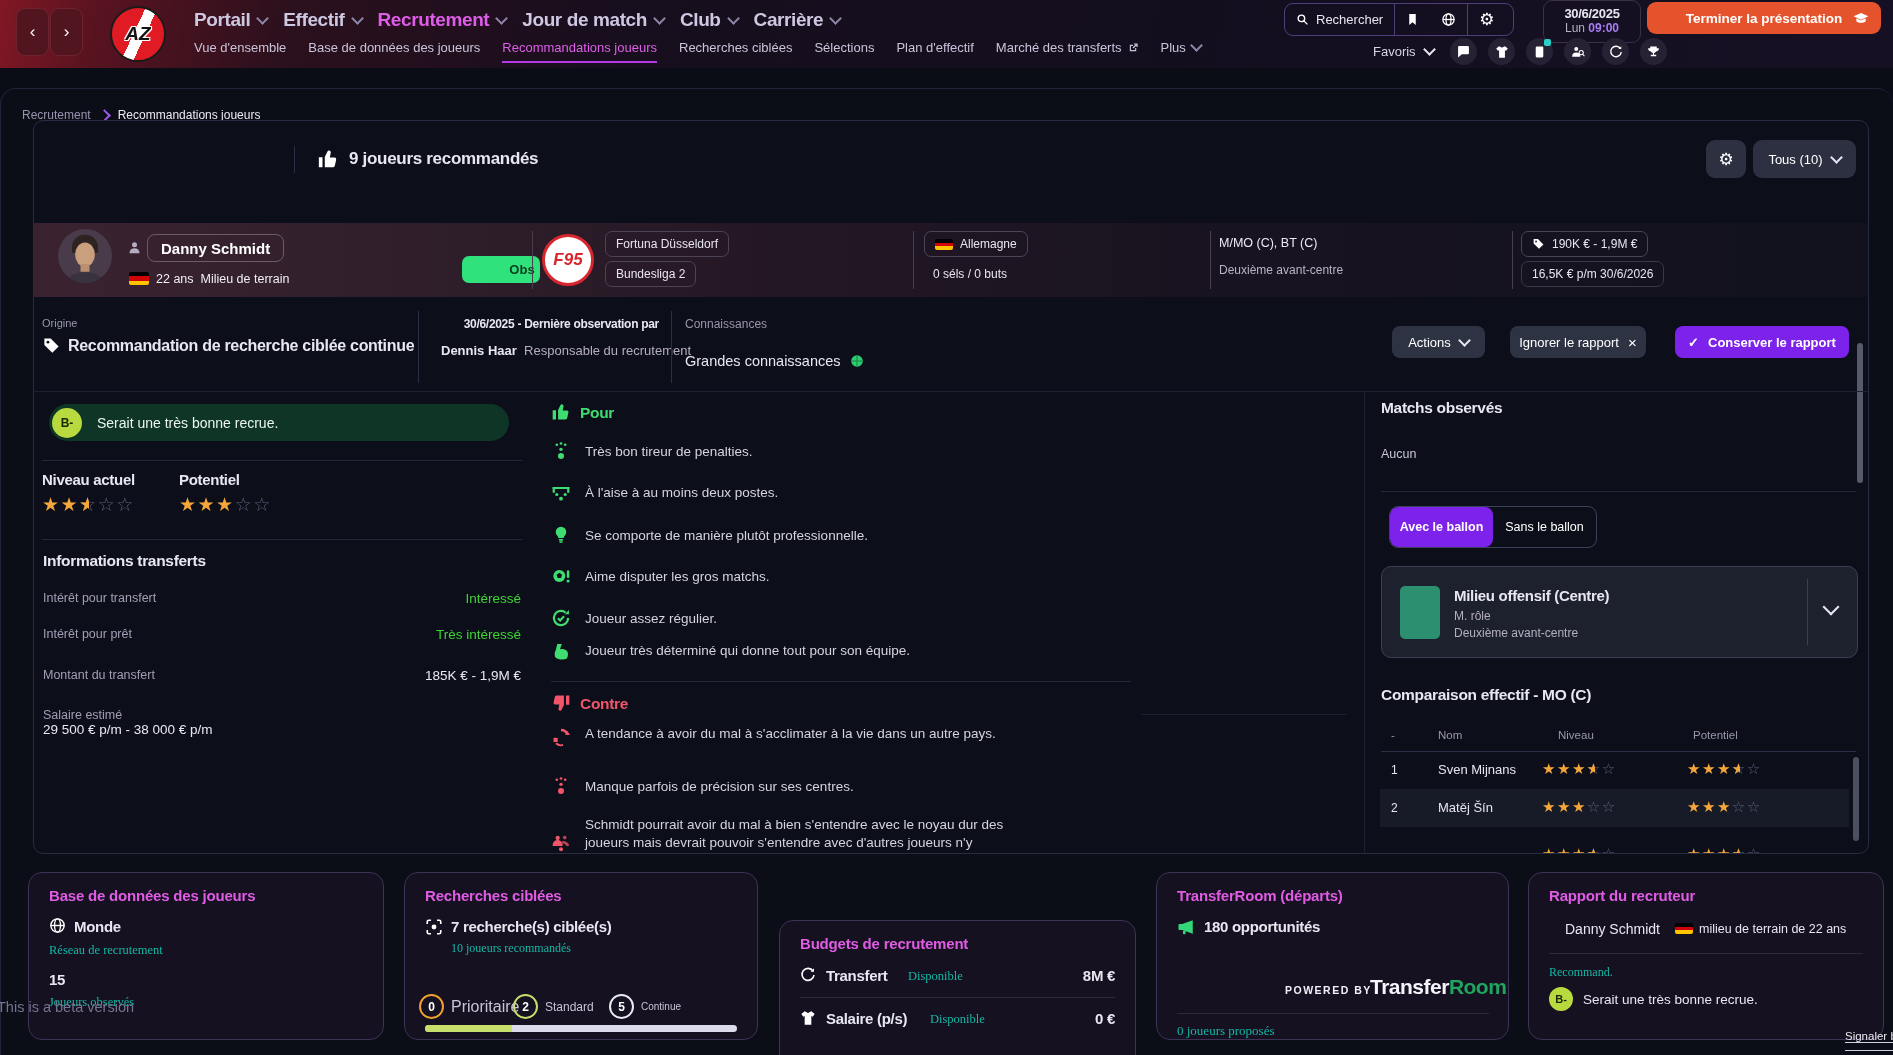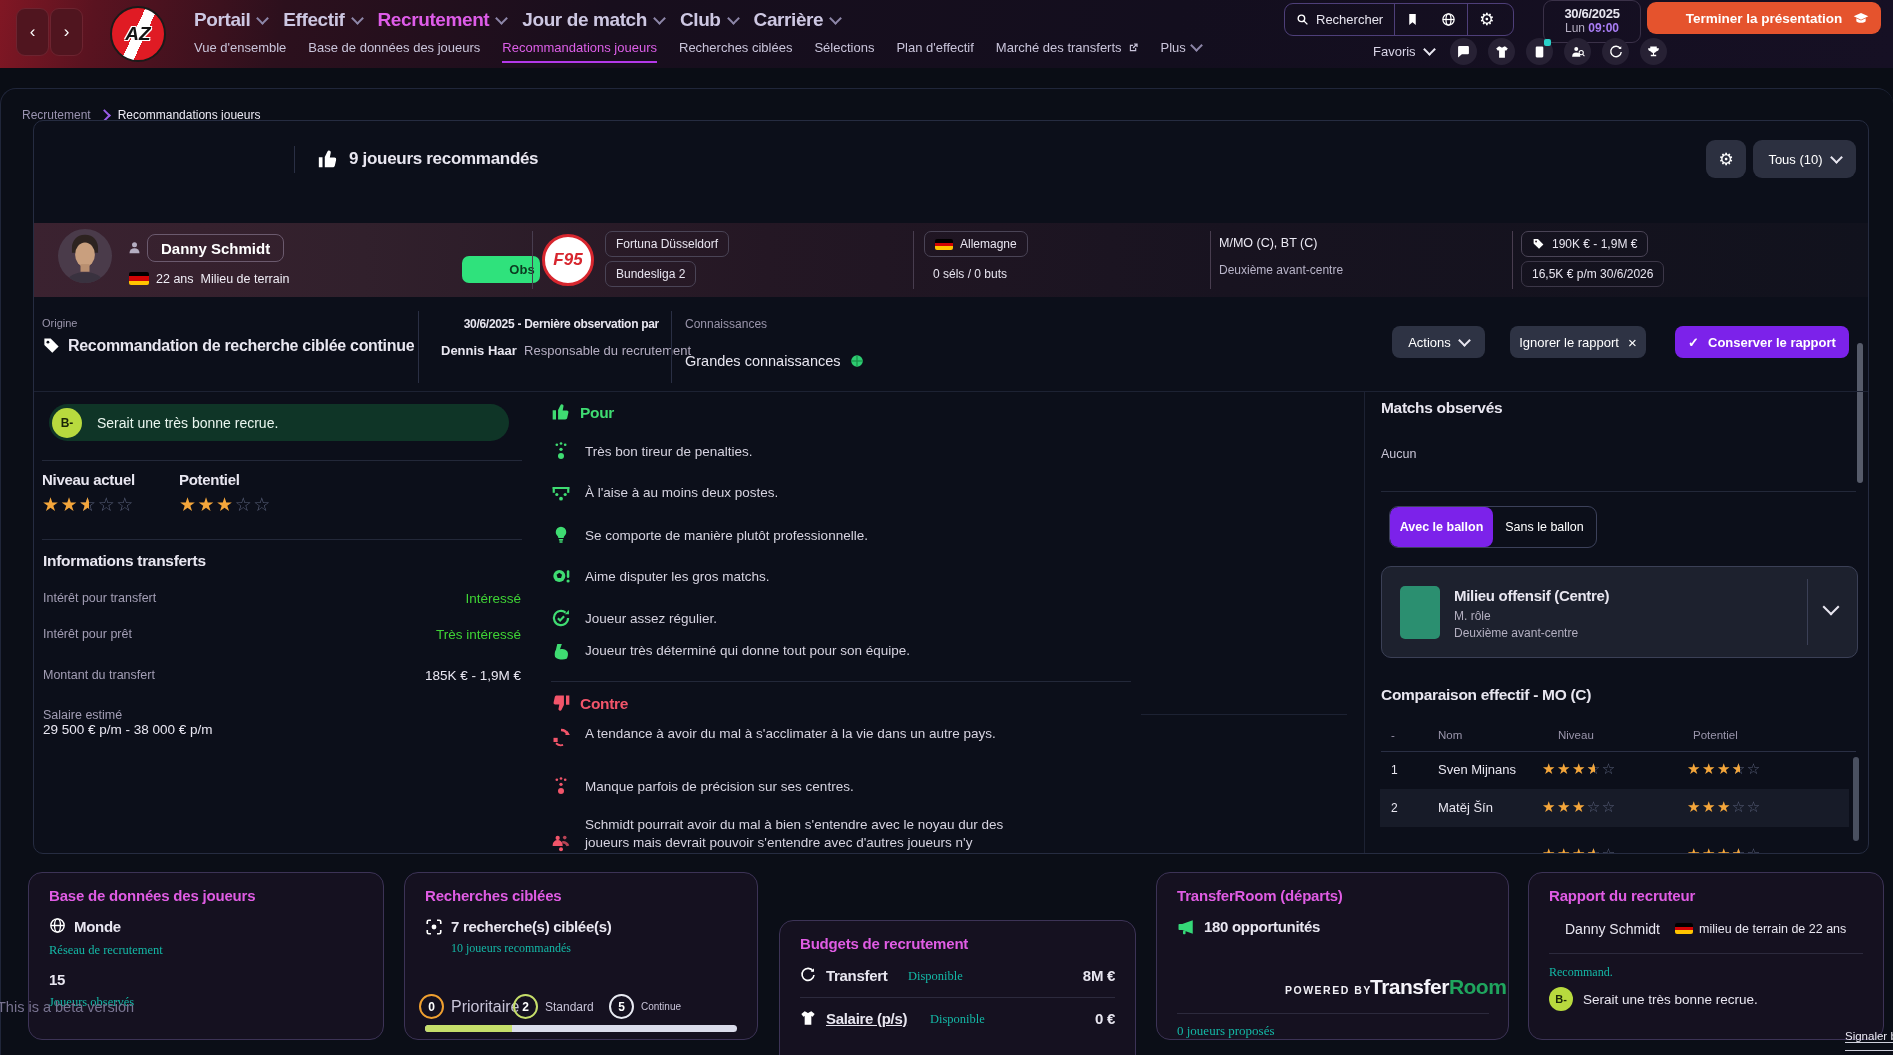--- a/index.html
+++ b/index.html
@@ -575,21 +575,21 @@
         <path d="M19.5 6A9 9 0 1 0 21 12" fill="none" stroke="#fff" stroke-width="2.4"></path>
         <path d="M21 2v5h-5z" fill="#fff"></path>
       </svg>
     <div class="abs bold" style="left:46px;top:46px;font-size:15px;">Transfert</div>
     <div class="abs mut" style="left:128px;top:48px;font-size:12.5px;">Disponible</div>
     <div class="abs bold" style="left:20px;top:46px;width:315px;text-align:right;font-size:15px;">8M €</div>
     <div class="hdv" style="left:20px;top:76px;width:315px;background:#2c2a3d;"></div>
     <svg class="abs" style="left:20px;top:89px;" width="16" height="16" viewBox="0 0 24 24">
         <path d="M7 2 10 3.5a3 3 0 0 0 4 0L17 2l5 4-3 4-2-1v13H7V9l-2 1-3-4z" fill="#fff"></path>
       </svg>
-    <div class="abs bold" style="left:46px;top:89px;font-size:15px;text-decoration:underline;">Salaire (p/s)</div>
+    <div class="abs bold" style="left:46px;top:89px;font-size:15px;">Salaire (p/s)</div>
     <div class="abs mut" style="left:150px;top:91px;font-size:12.5px;">Disponible</div>
     <div class="abs bold" style="left:20px;top:89px;width:315px;text-align:right;font-size:15px;">0 €</div>
   </div>
 
   <div class="bcard" style="left:1156px;width:351px;">
     <div class="title">TransferRoom (départs)</div>
     <svg class="abs" style="left:20px;top:45px;" width="18" height="18" viewBox="0 0 24 24">
         <path d="M21 3 7 8H3a1 1 0 0 0-1 1v6a1 1 0 0 0 1 1h4l14 5z" fill="#35d878"></path>
         <rect x="8" y="16.5" width="3.4" height="5" rx="1" fill="#35d878"></rect>
       </svg>

